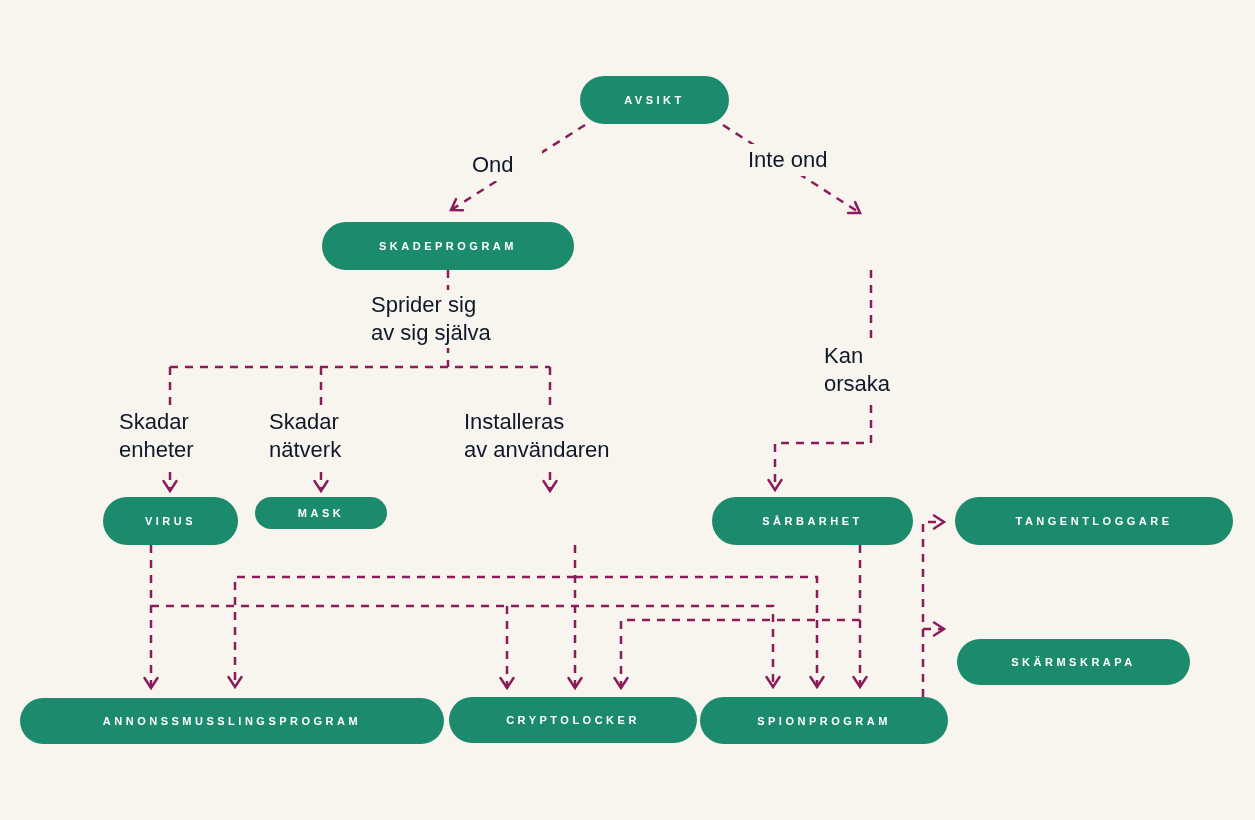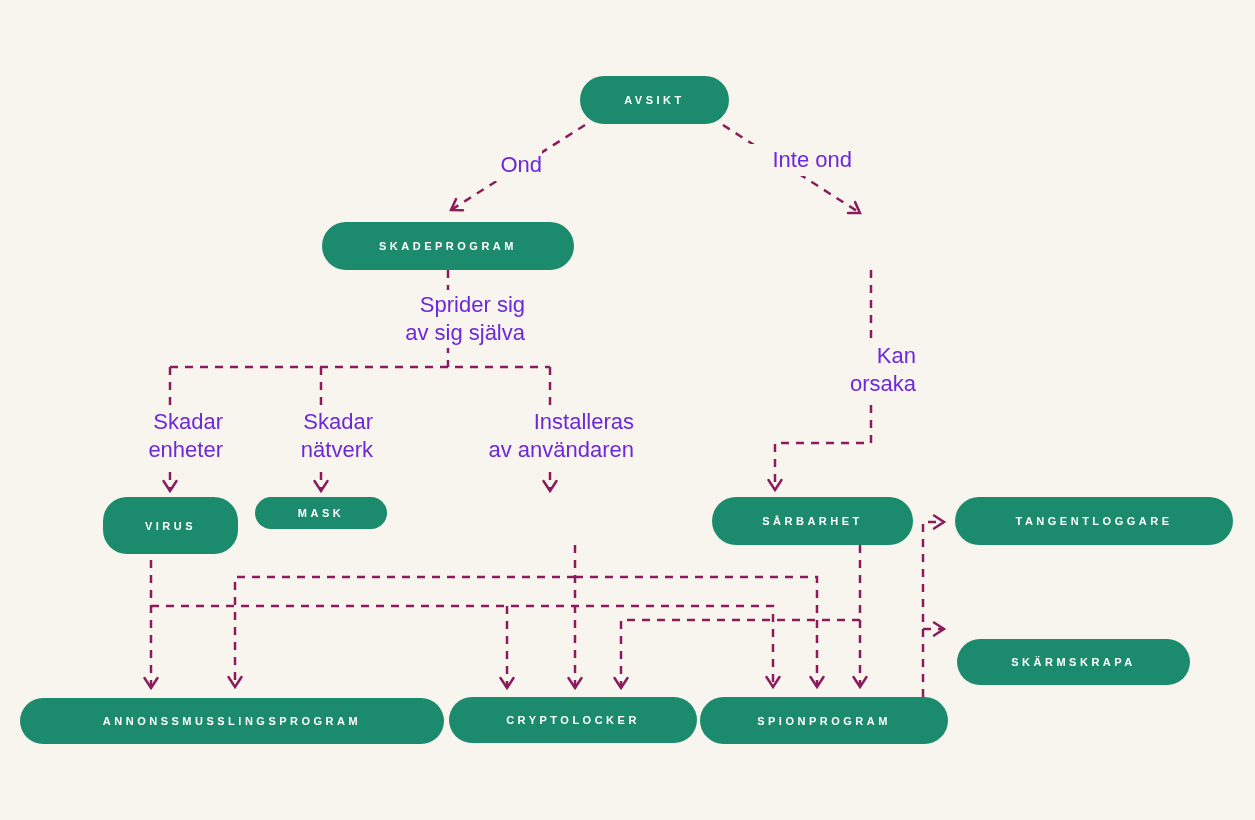--- a/index.html
+++ b/index.html
@@ -23,23 +23,23 @@
     color:#ffffff;
     border-radius:24px;
     font-size:11px;
     font-weight:bold;
     letter-spacing:3.5px;
     white-space:nowrap;
     z-index:3;
   }
   .edge-label{
     position:absolute;
-    display:flex;flex-direction:column;align-items:flex-end;justify-content:center;
+    display:flex;flex-direction:column;align-items:flex-start;justify-content:center;
     background:#f8f5ee;
-    color:#6d28d9;
+    color:#0f172a;
     font-size:22px;
     line-height:28px;
     text-align:center;
     white-space:nowrap;
     z-index:2;
   }
   path.edge{
     fill:none;
     stroke:#8a1c5c;
     stroke-width:2.5;
@@ -99,21 +99,21 @@
     <span>Installeras</span>
     <span>av användaren</span>
   </div>
   <div class="edge-label" style="left:824px;top:341px;width:92px;height:58px;">
     <span>Kan</span>
     <span>orsaka</span>
   </div>
 
   <div class="node" style="left:580px;top:76px;width:149px;height:48px;">AVSIKT</div>
   <div class="node" style="left:322px;top:222px;width:252px;height:48px;">SKADEPROGRAM</div>
-  <div class="node" style="left:103px;top:497px;width:135px;height:57px;">VIRUS</div>
+  <div class="node" style="left:103px;top:497px;width:135px;height:48px;">VIRUS</div>
   <div class="node" style="left:255px;top:497px;width:132px;height:32px;">MASK</div>
   <div class="node" style="left:712px;top:497px;width:201px;height:48px;">SÅRBARHET</div>
   <div class="node" style="left:955px;top:497px;width:278px;height:48px;">TANGENTLOGGARE</div>
   <div class="node" style="left:957px;top:607px;width:233px;height:46px;margin-top:32px;">SKÄRMSKRAPA</div>
   <div class="node" style="left:20px;top:698px;width:424px;height:46px;">ANNONSSMUSSLINGSPROGRAM</div>
   <div class="node" style="left:449px;top:697px;width:248px;height:46px;">CRYPTOLOCKER</div>
   <div class="node" style="left:700px;top:697px;width:248px;height:47px;">SPIONPROGRAM</div>
 
 </div>
 

